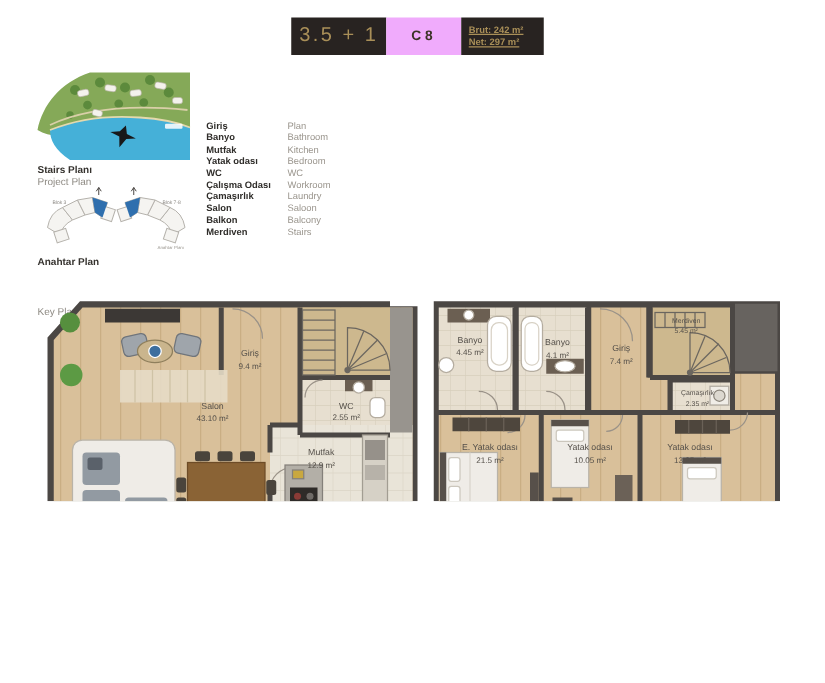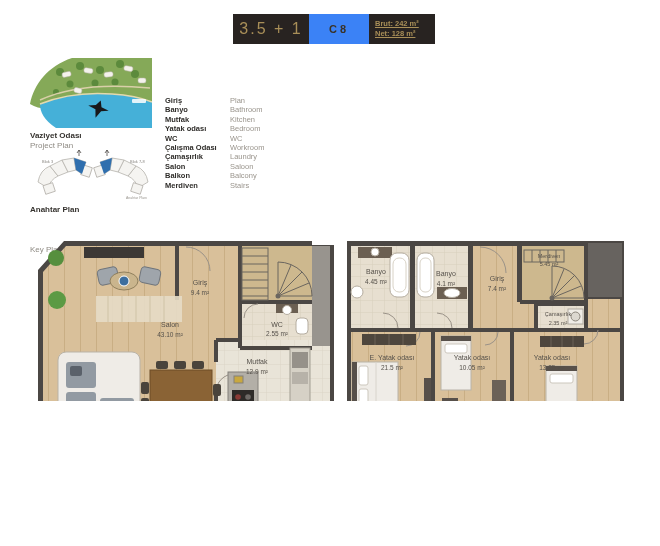--- a/index.html
+++ b/index.html
@@ -2,21 +2,21 @@
 <html><head>
 <meta charset="utf-8">
 <style>
   html,body{margin:0;padding:0;}
   .page{position:relative;width:660px;height:401px;background:#ffffff;overflow:hidden;
         font-family:"Liberation Sans", sans-serif;padding-left:10px;}
   
   .header{position:absolute;left:233px;top:14px;display:flex;height:30px;}
   .hbox{display:flex;align-items:center;justify-content:center;}
   .hb1{width:76px;background:#282321;color:#a98f58;font-size:16px;letter-spacing:2px;}
-  .hb2{width:60px;background:#3b82f6;color:#3a3226;font-size:11px;font-weight:bold;letter-spacing:3px;}
+  .hb2{width:60px;background:#f0abfc;color:#3a3226;font-size:11px;font-weight:bold;letter-spacing:3px;}
   .hb3{width:66px;background:#282321;color:#a98f58;font-size:7.5px;font-weight:bold;
        flex-direction:column;line-height:10px;align-items:flex-start;padding-left:6px;box-sizing:border-box;text-decoration:underline;}
   
   .ptitle{position:absolute;font-size:8px;font-weight:bold;color:#35322e;line-height:9px;}
   .psub{position:absolute;font-size:8px;color:#8f8b84;line-height:9px;}
   
   .legend{position:absolute;left:165px;top:96px;}
   .lrow{display:flex;line-height:9.4px;}
   .ltr{width:65px;font-size:7.5px;font-weight:bold;color:#2f2d2a;}
   .len{font-size:7.5px;color:#9a958d;}
@@ -36,25 +36,25 @@
 
   <div class="header">
     <div class="hbox hb1">
         <span>3.5 + 1</span>
       </div>
     <div class="hbox hb2">
         <span>C8</span>
       </div>
     <div class="hbox hb3">
       <span>Brut: 242 m²</span>
-      <span>Net: 128 m²</span>
+      <span>Net: 297 m²</span>
     </div>
   </div>
 
-  <div class="ptitle" style="left:30px;top:131px;">Vaziyet Odası</div>
+  <div class="ptitle" style="left:30px;top:131px;">Stairs Planı</div>
   <div class="psub" style="left:30px;top:141px;">Project Plan</div>
   <div class="ptitle" style="left:30px;top:205px;">Anahtar Plan</div>
   <div class="psub" style="left:30px;top:215px;margin-top:30px;">Key Plan</div>
 
   <div class="legend">
     <div class="lrow">
         <span class="ltr">Giriş</span>
         <span class="len">Plan</span>
       </div>
     <div class="lrow">

